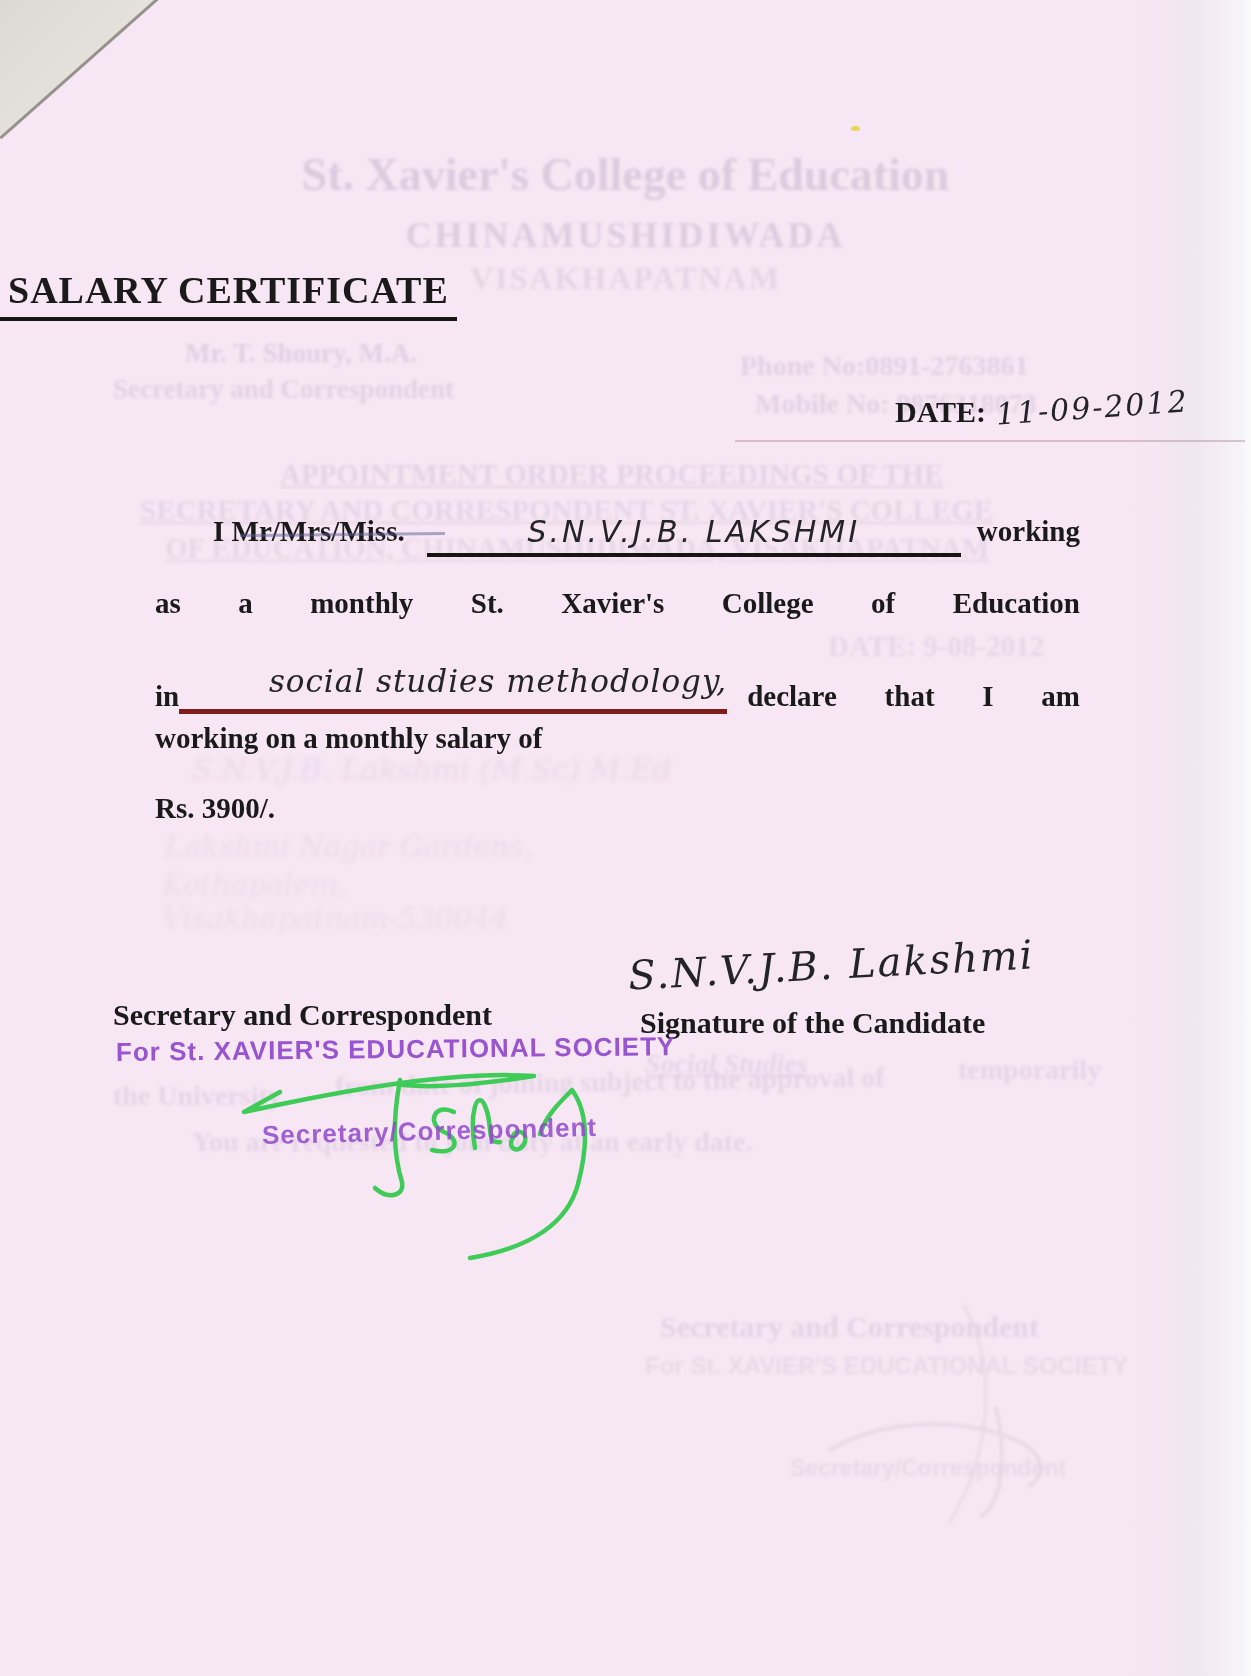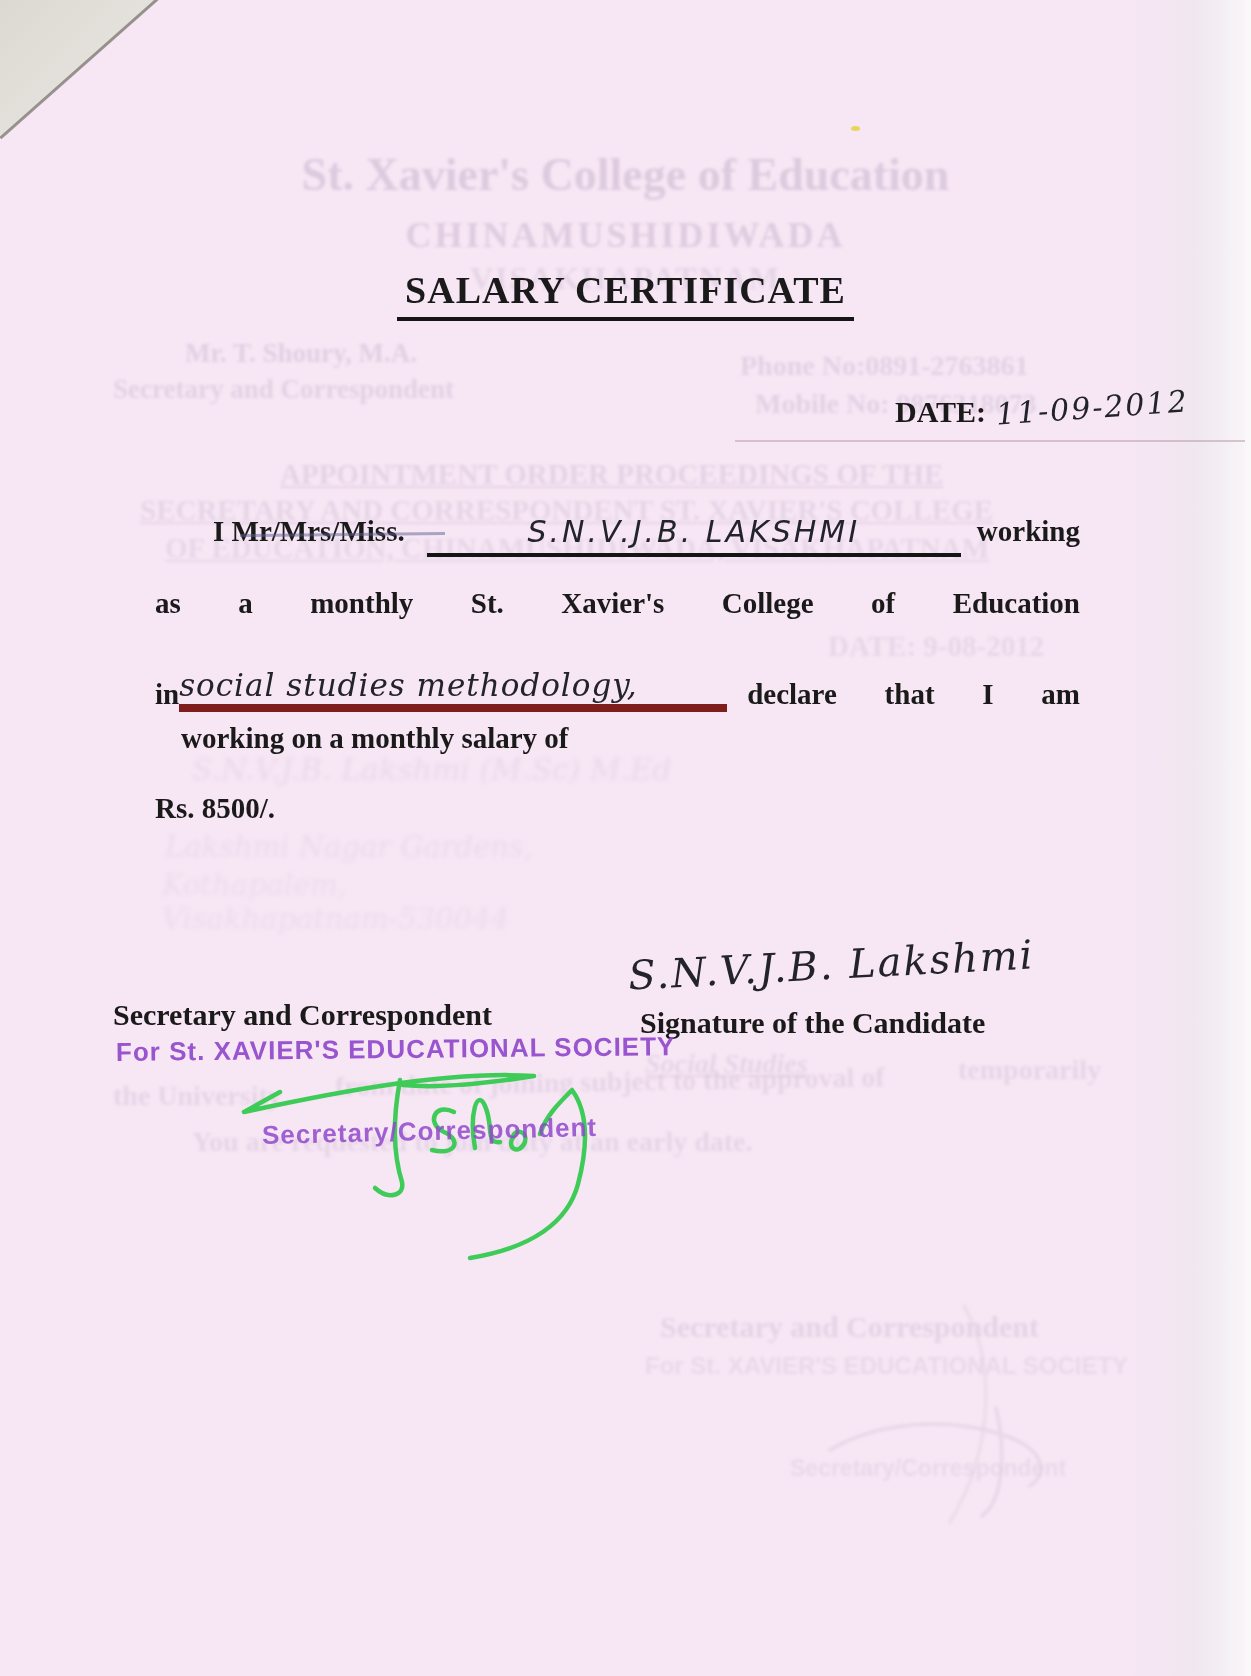--- a/index.html
+++ b/index.html
@@ -10,43 +10,43 @@
   .abs{position:absolute;}
   
   .edge-right{position:absolute; top:0; left:1128px; width:123px; height:100%;
     background:linear-gradient(to right, rgba(247,230,244,0) 0%, #f0e7f0 55%, #f7f4f6 92%, #fbfafb 100%);}
   .fold{position:absolute; top:0; left:0; width:158px; height:138px;
     background:linear-gradient(135deg,#dcd9d3 0%, #e7e4df 70%, #eeebe6 100%);
     clip-path:polygon(0 0, 100% 0, 0 100%); z-index:7;}
   .fold-edge{position:absolute; left:-26px; top:67px; width:210px; height:3px;
     background:#7a766d; transform:rotate(-41.5deg); z-index:8; opacity:.75;}
   
-  .title-wrap{left:0; top:268px; width:1251px; text-align:center; z-index:3;}
+  .title-wrap{left:0; top:268px; width:1251px; z-index:3;}
   .title{display:inline-block; font-size:38px; font-weight:bold; letter-spacing:1px;
     border-bottom:4px solid #151515; padding:0 8px 5px;}
   .date-row{left:895px; top:394px; z-index:3; white-space:nowrap;}
   .date-label{font-size:30px; font-weight:bold;}
   .hw{font-family:"DejaVu Serif", serif; font-style:italic; color:#23232b;}
   .hw-print{font-family:"DejaVu Sans", sans-serif; font-style:italic; color:#23232b;}
   .date-value{display:inline-block; font-size:30px; letter-spacing:2px; margin-left:10px;
     transform:rotate(-4deg) translateY(-4px);}
   .bodyline{left:155px; width:925px; font-size:29px; font-weight:bold; z-index:3; line-height:1.25;}
   .just{text-align:justify; text-align-last:justify;}
   .l1{top:513px; display:flex; align-items:flex-start;}
   .l1 .prefix{white-space:nowrap; padding-left:58px; margin-right:22px;}
   .fill-line{flex:1; border-bottom:4px solid #151515; text-align:center; padding-bottom:2px;}
   .name-hw{font-size:30px; letter-spacing:3px; font-weight:normal;}
   .l1 .suffix{white-space:nowrap; margin-left:16px;}
   .l2{top:585px;}
   .l3{top:662px; display:flex; align-items:flex-end;}
   .l3 .prefix{white-space:nowrap;}
-  .subject-line{width:548px; border-bottom:8px solid #7f1d1d; text-align:left; padding-bottom:0px;}
+  .subject-line{width:548px; border-bottom:5px solid #7f1d1d; text-align:right; padding-bottom:8px;}
   .subject-hw{font-size:31px; letter-spacing:1px; font-weight:normal;}
   .l3 .rest{flex:1; margin-left:20px; text-align:justify; text-align-last:justify;margin-top:14px;}
-  .l4{top:720px;margin-left:26px;}
+  .l4{top:720px;}
   .l5{top:790px;}
   .strike{left:240px; top:533px; width:205px; height:3px; background:rgba(96,96,150,.5);
     transform:rotate(-0.6deg); z-index:4;}
   .crease{left:735px; top:440px; width:510px; height:2px; background:rgba(183,148,168,.5); z-index:2;}
   
   .cand-sig{left:628px; top:942px; font-size:40px; letter-spacing:2px;
     transform:rotate(-3deg); z-index:4; white-space:nowrap;}
   .cand-cap{left:640px; top:1006px; font-size:30px; font-weight:bold; z-index:3; white-space:nowrap;}
   .auth-cap{left:113px; top:998px; font-size:30px; font-weight:bold; z-index:3; white-space:nowrap;}
   .stamp{font-family:"Liberation Sans", sans-serif; font-weight:bold; color:#9149cc; z-index:5; white-space:nowrap;}
@@ -144,21 +144,21 @@
 
   <div class="abs bodyline l2 just">as a monthly St. Xavier's College of Education</div>
 
   <div class="abs bodyline l3">
     <span class="prefix">in</span>
     <span class="subject-line"><span class="hw subject-hw">social studies methodology,</span></span>
     <span class="rest">declare that I am</span>
   </div>
 
   <div class="abs bodyline l4">working on a monthly salary of</div>
-  <div class="abs bodyline l5">Rs. 8500/.</div>
+  <div class="abs bodyline l5">Rs. 3900/.</div>
 
   <div class="abs hw cand-sig">S.N.V.J.B. Lakshmi</div>
   <div class="abs auth-cap">Secretary and Correspondent</div>
   <div class="abs cand-cap">Signature of the Candidate</div>
   <div class="abs stamp stamp1">For St. XAVIER'S EDUCATIONAL SOCIETY</div>
 
   <svg class="abs green-sig" width="380" height="215" viewBox="0 0 380 215">
     <g stroke="#3ecb57" stroke-width="4.5" fill="none" stroke-linecap="round" stroke-linejoin="round">
       <path d="M58,42 L22,62 C96,46 220,20 312,26 C262,34 212,38 181,35"></path>
       <path d="M178,30 C172,62 170,100 180,132 C183,146 166,150 153,138"></path>

